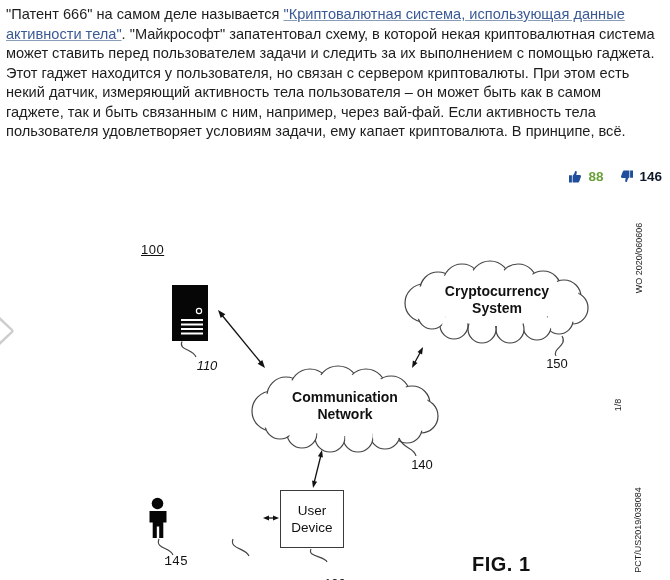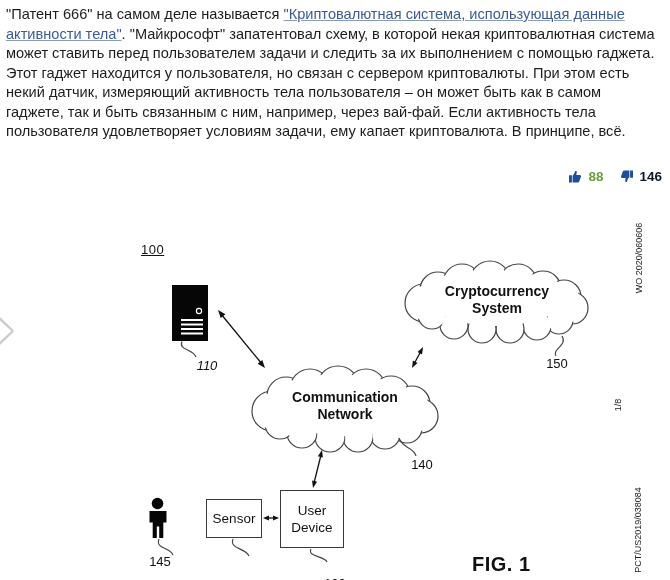--- a/index.html
+++ b/index.html
@@ -15,21 +15,21 @@
   .up-count{color:#6aa03a;}
   .down-count{color:#0f172a;}
   .figure{position:absolute;left:0;top:200px;width:652px;height:380px;}
   .diagram-svg{position:absolute;left:0;top:0;pointer-events:none;}
   .lbl{position:absolute;font-size:13px;color:#111;}
   .lbl.center{text-align:center;}
   .ref100{left:141px;top:42px;text-decoration:underline;letter-spacing:.5px;font-weight:500;}
   .num110{left:191px;top:158px;width:32px;font-style:italic;}
   .num120{left:404px;top:257px;width:36px;}
   .num150{left:539px;top:156px;width:36px;}
-  .num145{left:142px;top:354px;width:36px;}
+  .num145{left:158px;top:354px;width:36px;font-family:Liberation Mono, monospace;}
   .num140{left:240px;top:376px;width:36px;margin-top:24px;}
   .num130{left:317px;top:376px;width:36px;}
   .cloud-label{position:absolute;font-weight:bold;font-size:14px;line-height:17px;
                text-align:center;color:#111;}
   .commname{left:268px;top:189px;width:154px;}
   .cryptoname{left:418px;top:83px;width:158px;}
   .box{position:absolute;background:#fff;border:1.4px solid #3a3a3a;display:flex;
        flex-direction:column;align-items:center;justify-content:center;
        font-size:13.5px;line-height:17px;color:#111;text-align:center;}
   .sensorbox{left:206px;top:299px;width:54px;height:37px;}
@@ -202,23 +202,20 @@
 
     <div class="cloud-label commname">
       <span>Communication</span><br>
       <span>Network</span>
     </div>
     <div class="cloud-label cryptoname">
       <span>Cryptocurrency</span><br>
       <span>System</span>
     </div>
 
-    <div class="box sensorbox">
-      <span>Sensor</span>
-    </div>
     <div class="box udbox">
       <span>User</span>
       <span>Device</span>
     </div>
 
     <div class="figcap">FIG. 1</div>
 
     <div class="vert side-top">WO 2020/060606</div>
     <div class="vert side-mid">1/8</div>
     <div class="vert side-bottom">PCT/US2019/038084</div>

